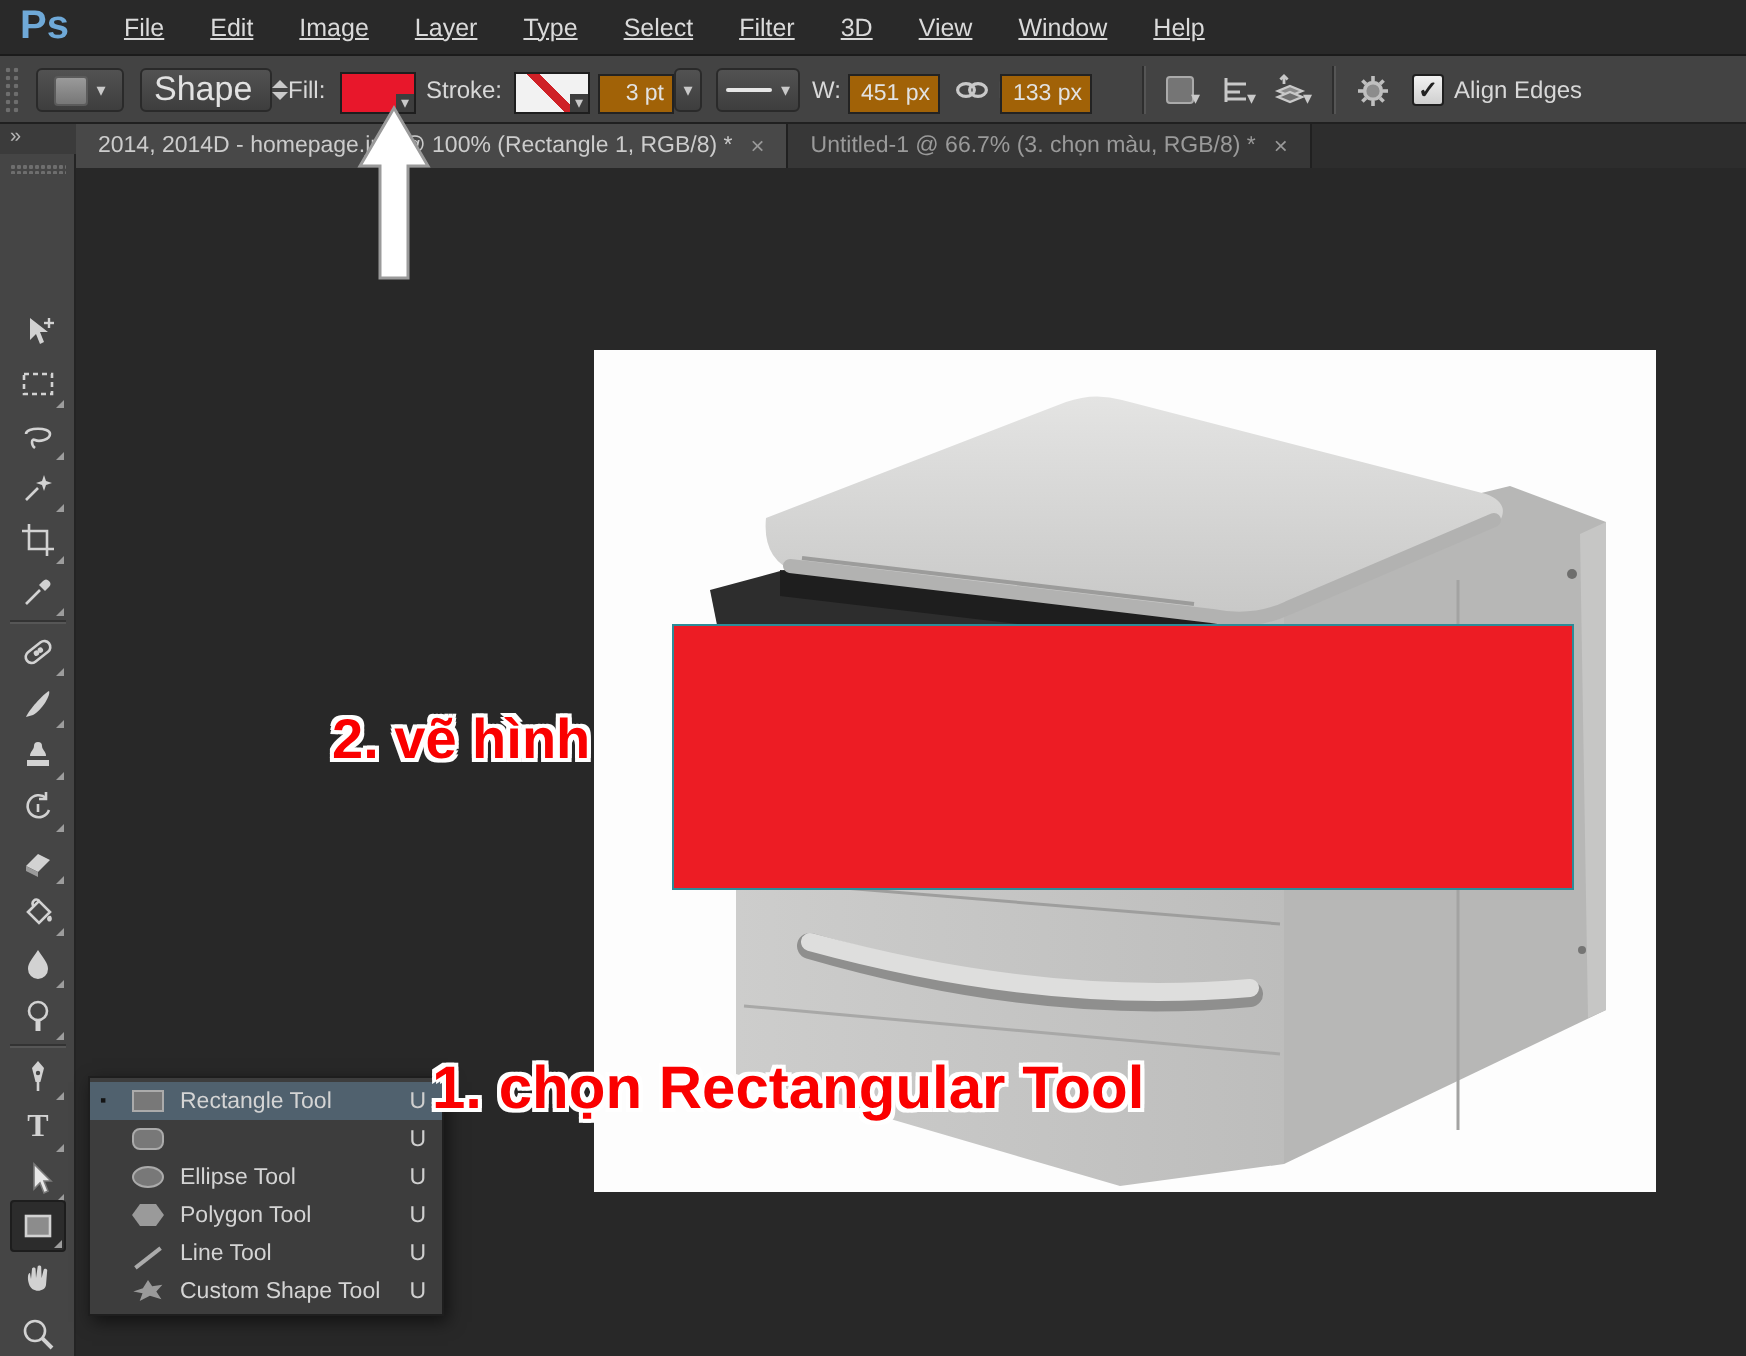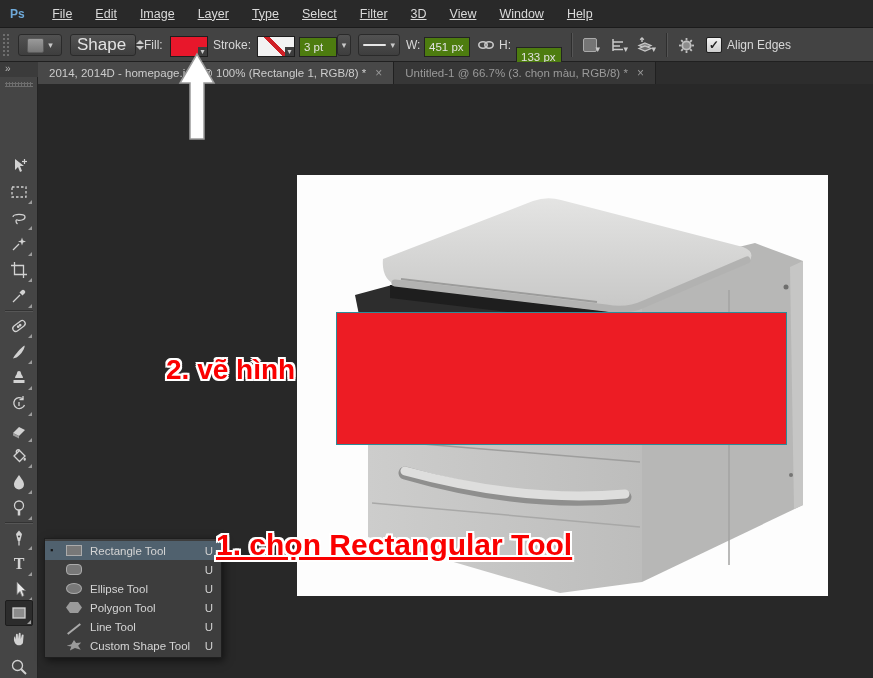--- a/index.html
+++ b/index.html
@@ -1,29 +1,29 @@
 <!DOCTYPE html>
 <html><head>
 <meta charset="utf-8">
 <style>
   html,body{margin:0;padding:0;}
   body{width:873px;height:678px;background:#282828;font-family:"Liberation Sans",sans-serif;overflow:hidden;position:relative;}
   #root{position:absolute;inset:0;width:873px;height:678px;}
 
   
   .menubar{position:absolute;left:0;top:0;width:873px;height:28px;background:#292929;display:flex;align-items:center;border-bottom:1px solid #1b1b1b;box-sizing:border-box;}
-  .ps-logo{color:#6fa9d8;font-weight:bold;font-size:12px;padding:0 16px 0 10px;letter-spacing:0px;}
+  .ps-logo{color:#6fa9d8;font-weight:bold;font-size:20px;padding:0 16px 0 10px;letter-spacing:0px;}
   .menu-item{color:#dadada;font-size:12.5px;padding:0 11.5px;cursor:default;text-decoration:underline;}
 
   
   .optionsbar{position:absolute;left:0;top:28px;width:873px;height:34px;background:#434343;border-bottom:1px solid #202020;box-sizing:border-box;}
   .ob-grip{position:absolute;left:2px;top:5px;width:8px;height:24px;background-image:radial-gradient(circle,#6e6e6e 1px,transparent 1.3px);background-size:4px 4px;}
   .obtn{position:absolute;top:6px;height:22px;background:linear-gradient(#525252,#3e3e3e);border:1px solid #2a2a2a;border-radius:3px;box-sizing:border-box;display:flex;align-items:center;justify-content:center;gap:4px;}
   .oblabel{position:absolute;top:10px;color:#d8d8d8;font-size:12px;}
-  .ofield{position:absolute;top:9px;height:20px;background:#4d7c0f;border:1px solid #232323;color:#e2e2e2;font-size:11.5px;display:flex;align-items:center;justify-content:flex-start;padding:0 4px;box-sizing:border-box;}
+  .ofield{position:absolute;top:9px;height:20px;background:#a16207;border:1px solid #232323;color:#e2e2e2;font-size:11.5px;display:flex;align-items:center;justify-content:flex-end;padding:0 4px;box-sizing:border-box;}
   .caret{color:#c9c9c9;font-size:9px;line-height:1;}
   .preset-sq{width:15px;height:13px;background:linear-gradient(#9a9a9a,#777);border:1px solid #5b5b5b;border-radius:2px;}
   .updown{display:flex;flex-direction:column;gap:2px;margin-left:6px;}
   .updown i{width:0;height:0;border-left:4px solid transparent;border-right:4px solid transparent;}
   .updown i.up{border-bottom:4px solid #c9c9c9;}
   .updown i.dn{border-top:4px solid #c9c9c9;}
   .fill-swatch{position:absolute;left:170px;top:8px;width:36px;height:19px;background:#e8172b;border:1px solid #1e1e1e;}
   .swatch-caret{position:absolute;right:0;bottom:0;width:9px;height:9px;background:#3d3d3d;display:flex;align-items:center;justify-content:center;}
   .swatch-caret .caret{font-size:8px;}
   .stroke-swatch{position:absolute;left:257px;top:8px;width:36px;height:19px;background:#f2f2f2;border:1px solid #1e1e1e;background-image:linear-gradient(45deg,transparent 44%,#cf2026 44%,#cf2026 56%,transparent 56%);}
@@ -54,21 +54,21 @@
 
   
   .canvas{position:absolute;left:297px;top:175px;width:531px;height:421px;background:#fdfdfd;}
   .red-rect{position:absolute;left:39px;top:137px;width:451px;height:133px;background:#ed1c24;border:1px solid #2d8c98;box-sizing:border-box;}
 
   
   .anno{position:absolute;color:#fa0000;font-weight:bold;white-space:nowrap;z-index:30;
     text-shadow:-2px -2px 0 #fff,2px -2px 0 #fff,-2px 2px 0 #fff,2px 2px 0 #fff,-2px 0 0 #fff,2px 0 0 #fff,0 -2px 0 #fff,0 2px 0 #fff;}
   #anno3{left:102px;top:124px;font-size:30px;}
   #anno2{left:166px;top:354px;font-size:28px;}
-  #anno1{left:216px;top:528px;font-size:30px;text-decoration:underline;}
+  #anno1{left:216px;top:528px;font-size:30px;}
   .up-arrow{position:absolute;left:176px;top:52px;z-index:29;}
 
   
   .flyout{position:absolute;left:44px;top:538px;width:178px;background:#3d3d3d;border:1px solid #1e1e1e;box-shadow:2px 3px 8px rgba(0,0,0,.55);padding:2px 0;z-index:20;box-sizing:border-box;}
   .fly-row{height:19px;display:flex;align-items:center;font-size:11.5px;color:#d4d4d4;padding:0 8px 0 5px;gap:8px;cursor:pointer;}
   .fly-row.selected{background:#50616e;}
   .fly-bullet{width:8px;color:#141414;font-size:9px;line-height:1;}
   .fly-ico{width:16px;height:11px;flex:0 0 16px;}
   .ico-rect{background:#787878;border:1px solid #ababab;box-sizing:border-box;}
   .ico-rrect{background:#787878;border:1px solid #ababab;border-radius:4px;box-sizing:border-box;}
@@ -148,21 +148,21 @@
     <div class="obicon" style="left:474px;">
       <svg width="18" height="12" viewBox="0 0 18 12">
           <g stroke="#c9c9c9" stroke-width="1.6" fill="none">
             <ellipse cx="6" cy="6" rx="4.2" ry="3.2"></ellipse>
             <ellipse cx="12" cy="6" rx="4.2" ry="3.2"></ellipse>
           </g>
         </svg>
     </div>
 
     <span class="oblabel" style="left:499px;">H:</span>
-    <div class="ofield" style="left:516px;width:46px;margin-top:10px;">
+    <div class="ofield" style="left:500px;width:46px;">
       <span>133 px</span>
     </div>
 
     <div class="vsep" style="left:571px;"></div>
 
     <div class="obicon" style="left:578px;">
       <span class="pathops-sq"></span>
       <span class="caret minicaret">▾</span>
     </div>
 

